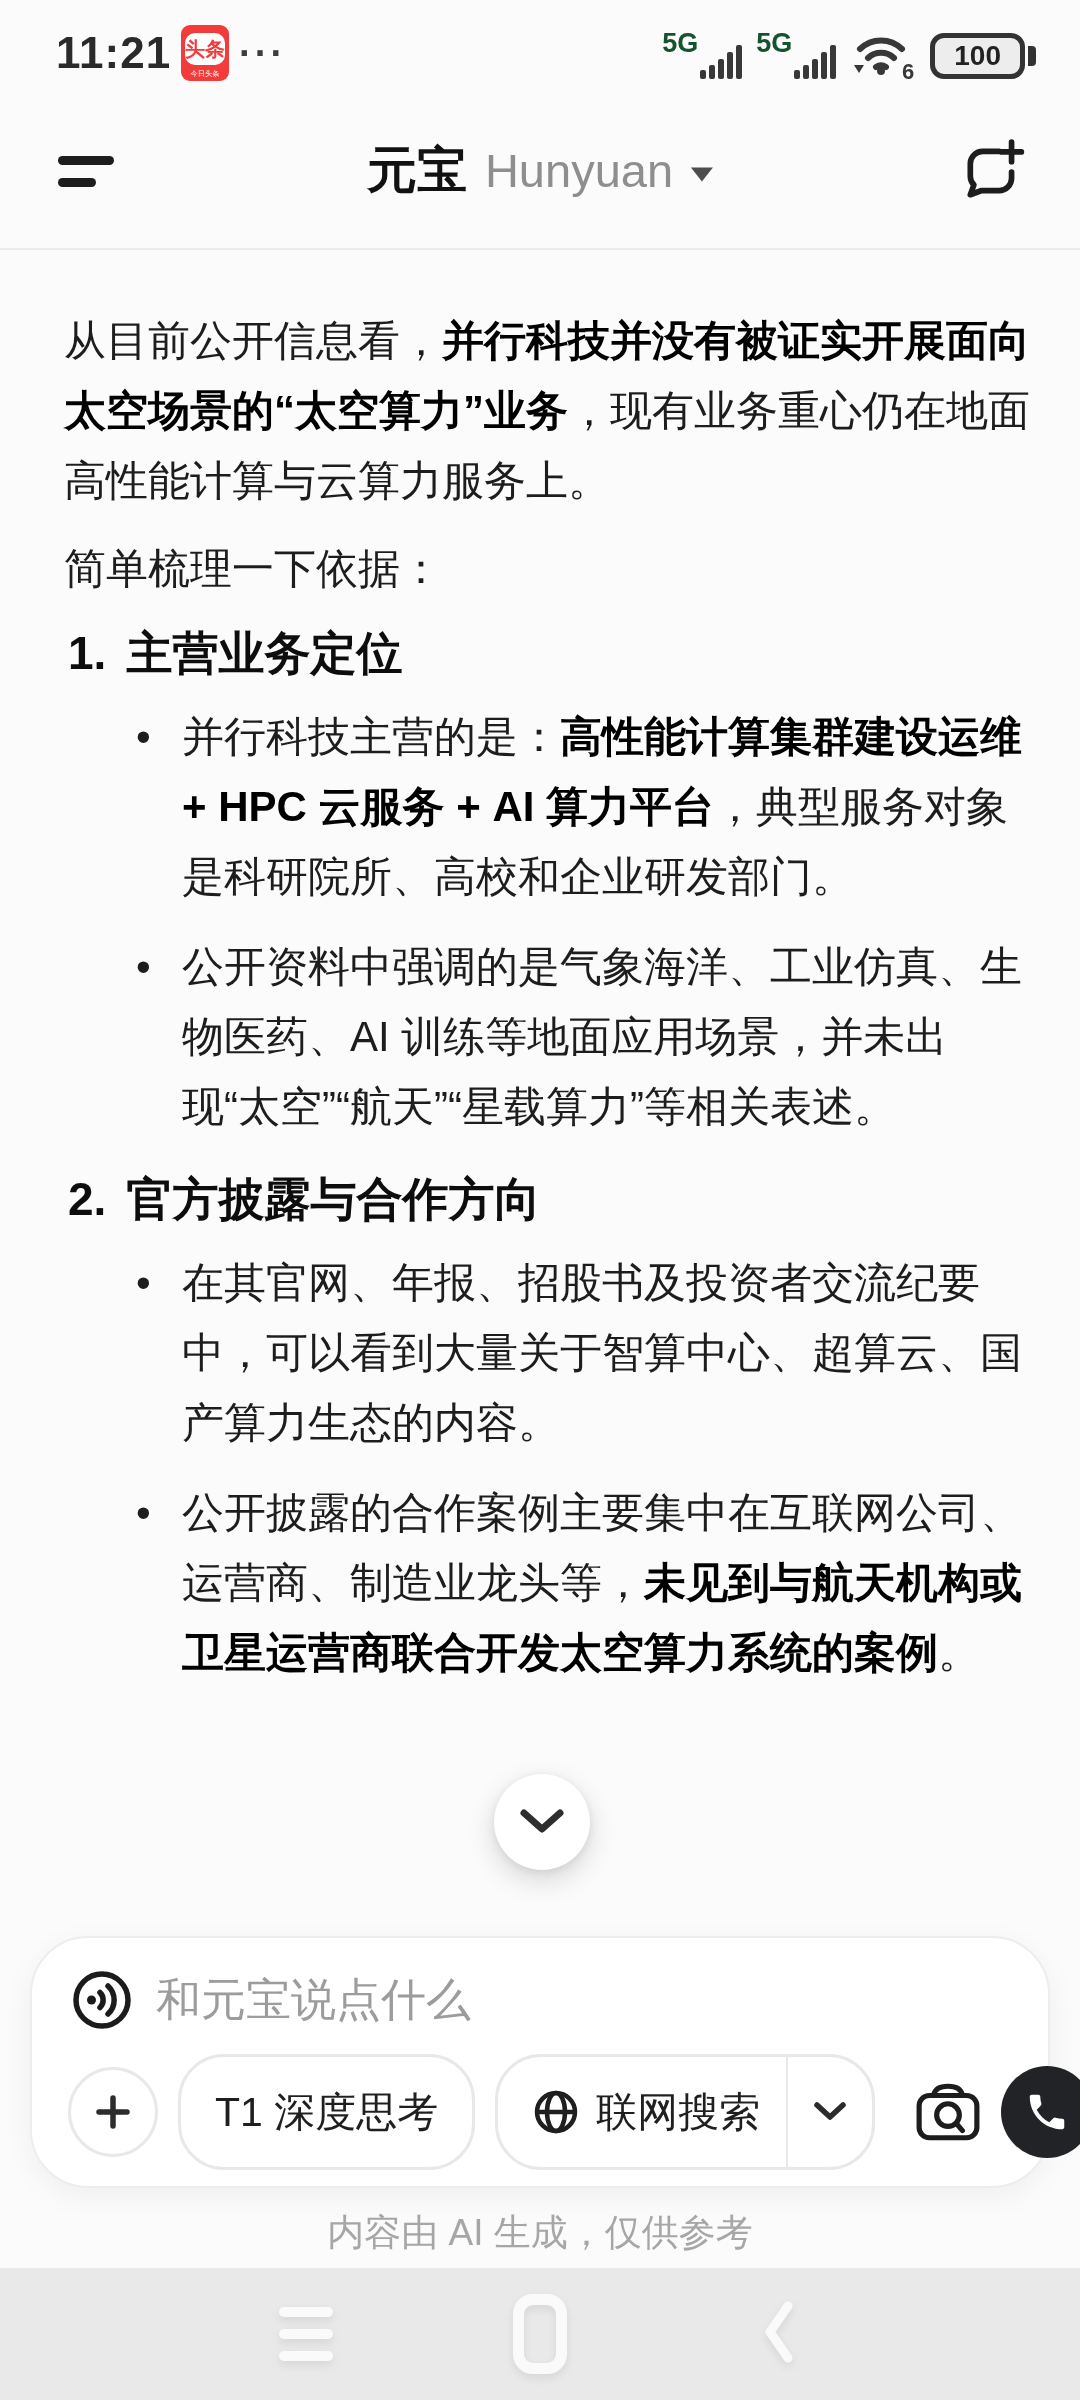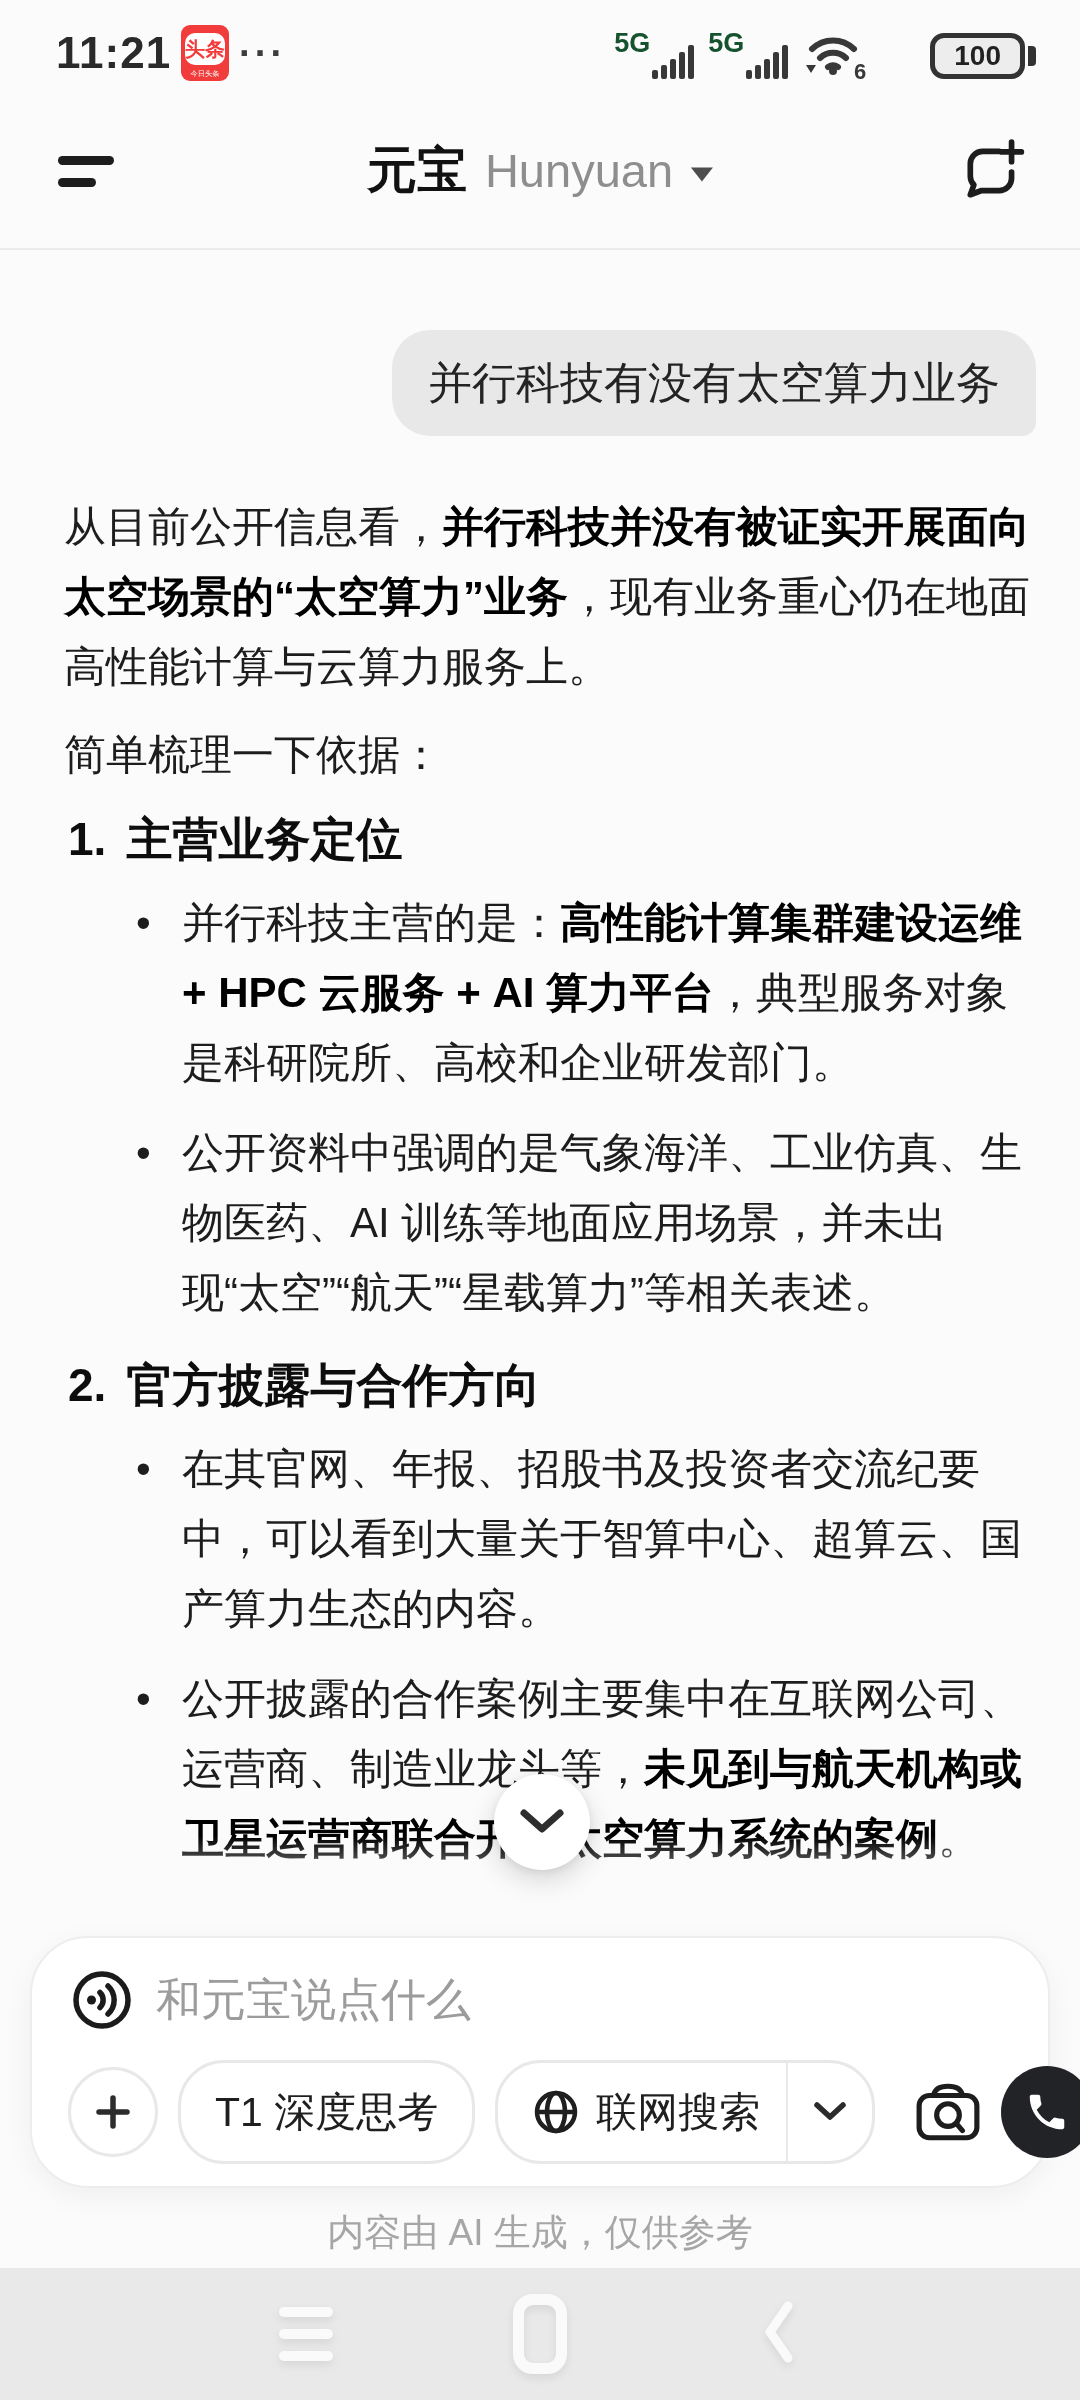--- a/index.html
+++ b/index.html
@@ -24,21 +24,21 @@
     font-size:20px;font-weight:700;color:var(--badge_red,#f23c3c);}
   .toutiao .sub{position:absolute;left:0;right:0;bottom:1px;text-align:center;
     font-size:9px;color:#fff;transform:scale(.8);white-space:nowrap;}
   .sb-dots{font-size:38px;color:#3c3c3c;font-weight:700;letter-spacing:3px;}
   .sb-right{display:flex;align-items:flex-end;gap:14px;}
   .net{display:flex;align-items:flex-end;gap:2px;}
   .net .g{font-size:27px;font-weight:700;color:#14532d;line-height:1;transform:translateY(-22px);}
   .bat{display:flex;align-items:center;}
   .bat .bodyy{min-width:76px;height:46px;border:5px solid #333;border-radius:14px;
     background:#ededed;display:flex;align-items:center;justify-content:center;
-    font-size:28px;font-weight:700;color:#222;padding:0 19px;margin-left:48px;}
+    font-size:28px;font-weight:700;color:#222;padding:0 19px;}
   .bat .nub{width:8px;height:20px;background:#333;border-radius:0 4px 4px 0;margin-left:3px;}
 
   
   .header{position:absolute;top:92px;left:0;right:0;height:158px;
     display:flex;align-items:center;justify-content:space-between;
     padding:0 54px;border-bottom:2px solid #ececec;background:var(--page_bg,#fbfbfb);z-index:3;}
   .icon-btn{background:none;border:none;padding:0;display:flex;align-items:center;cursor:pointer;}
   .title{position:absolute;left:50%;top:50%;transform:translate(-50%,-50%);
     display:flex;align-items:center;gap:18px;white-space:nowrap;}
   .title .cn{font-size:50px;font-weight:700;color:#111;}
@@ -71,21 +71,21 @@
   
   .composer{position:absolute;left:30px;right:30px;top:1936px;height:252px;z-index:5;
     background:#fff;border:2px solid #ededed;border-radius:58px;
     box-shadow:0 8px 30px rgba(0,0,0,.05);}
   .row1{display:flex;align-items:center;gap:24px;padding:32px 40px 0;cursor:text;}
   .placeholder{font-size:45px;color:#9c9c9c;}
   .row2{position:absolute;left:36px;right:36px;bottom:28px;height:92px;
     display:flex;align-items:center;gap:20px;}
   .round-btn{flex:none;width:90px;height:90px;border-radius:50%;border:3px solid #e8e8e8;
     background:#fff;display:flex;align-items:center;justify-content:center;cursor:pointer;}
-  .pill{flex:none;height:104px;border:3px solid #e8e8e8;border-radius:46px;background:#fff;
+  .pill{flex:none;height:116px;border:3px solid #e8e8e8;border-radius:46px;background:#fff;
     display:flex;align-items:center;padding:0 34px;font-size:41px;color:#1f1f1f;cursor:pointer;}
   .pill.web{padding-right:0;}
   .pill .wl{margin-left:16px;}
   .vdiv{align-self:stretch;width:2px;background:#e9e9e9;margin-left:26px;}
   .chev-box{width:84px;display:flex;align-items:center;justify-content:center;}
   .spacer{flex:1;}
   .cam-btn{background:none;border:none;padding:0;display:flex;cursor:pointer;}
   .call-btn{flex:none;width:92px;height:92px;border:none;border-radius:50%;
     background:var(--call_black,#222326);display:flex;align-items:center;justify-content:center;cursor:pointer;}
 
@@ -164,21 +164,20 @@
     </div>
     <button class="icon-btn">
       <svg width="66" height="66" viewBox="0 0 64 64" fill="none">
         <path d="M38 14H22c-6.6 0-12 5.4-12 12v12c0 3.3 1.3 6.3 3.5 8.4L10 56l11-4.1c.3.1.7.1 1 .1h16c6.6 0 12-5.4 12-12v-6" stroke="#1d1d1d" stroke-width="5.5" stroke-linecap="round" stroke-linejoin="round"></path>
         <path d="M50 5v19M40.5 14.5h19" stroke="#1d1d1d" stroke-width="5.5" stroke-linecap="round"></path>
       </svg>
     </button>
   </div>
 
   <div class="chat">
-    <div class="bubble">并行科技有没有太空算力业务</div>
     <div class="ai">
       <p class="intro"><span>从目前公开信息看，</span><span class="bold">并行科技并没有被证实开展面向太空场景的“太空算力”业务</span><span>，现有业务重心仍在地面高性能计算与云算力服务上。</span></p>
       <p class="basis">简单梳理一下依据：</p>
 
       <div class="sec-h">
         <span>1.</span>
         <span>主营业务定位</span>
       </div>
       <div class="bullet">
         <span class="dot">•</span>

